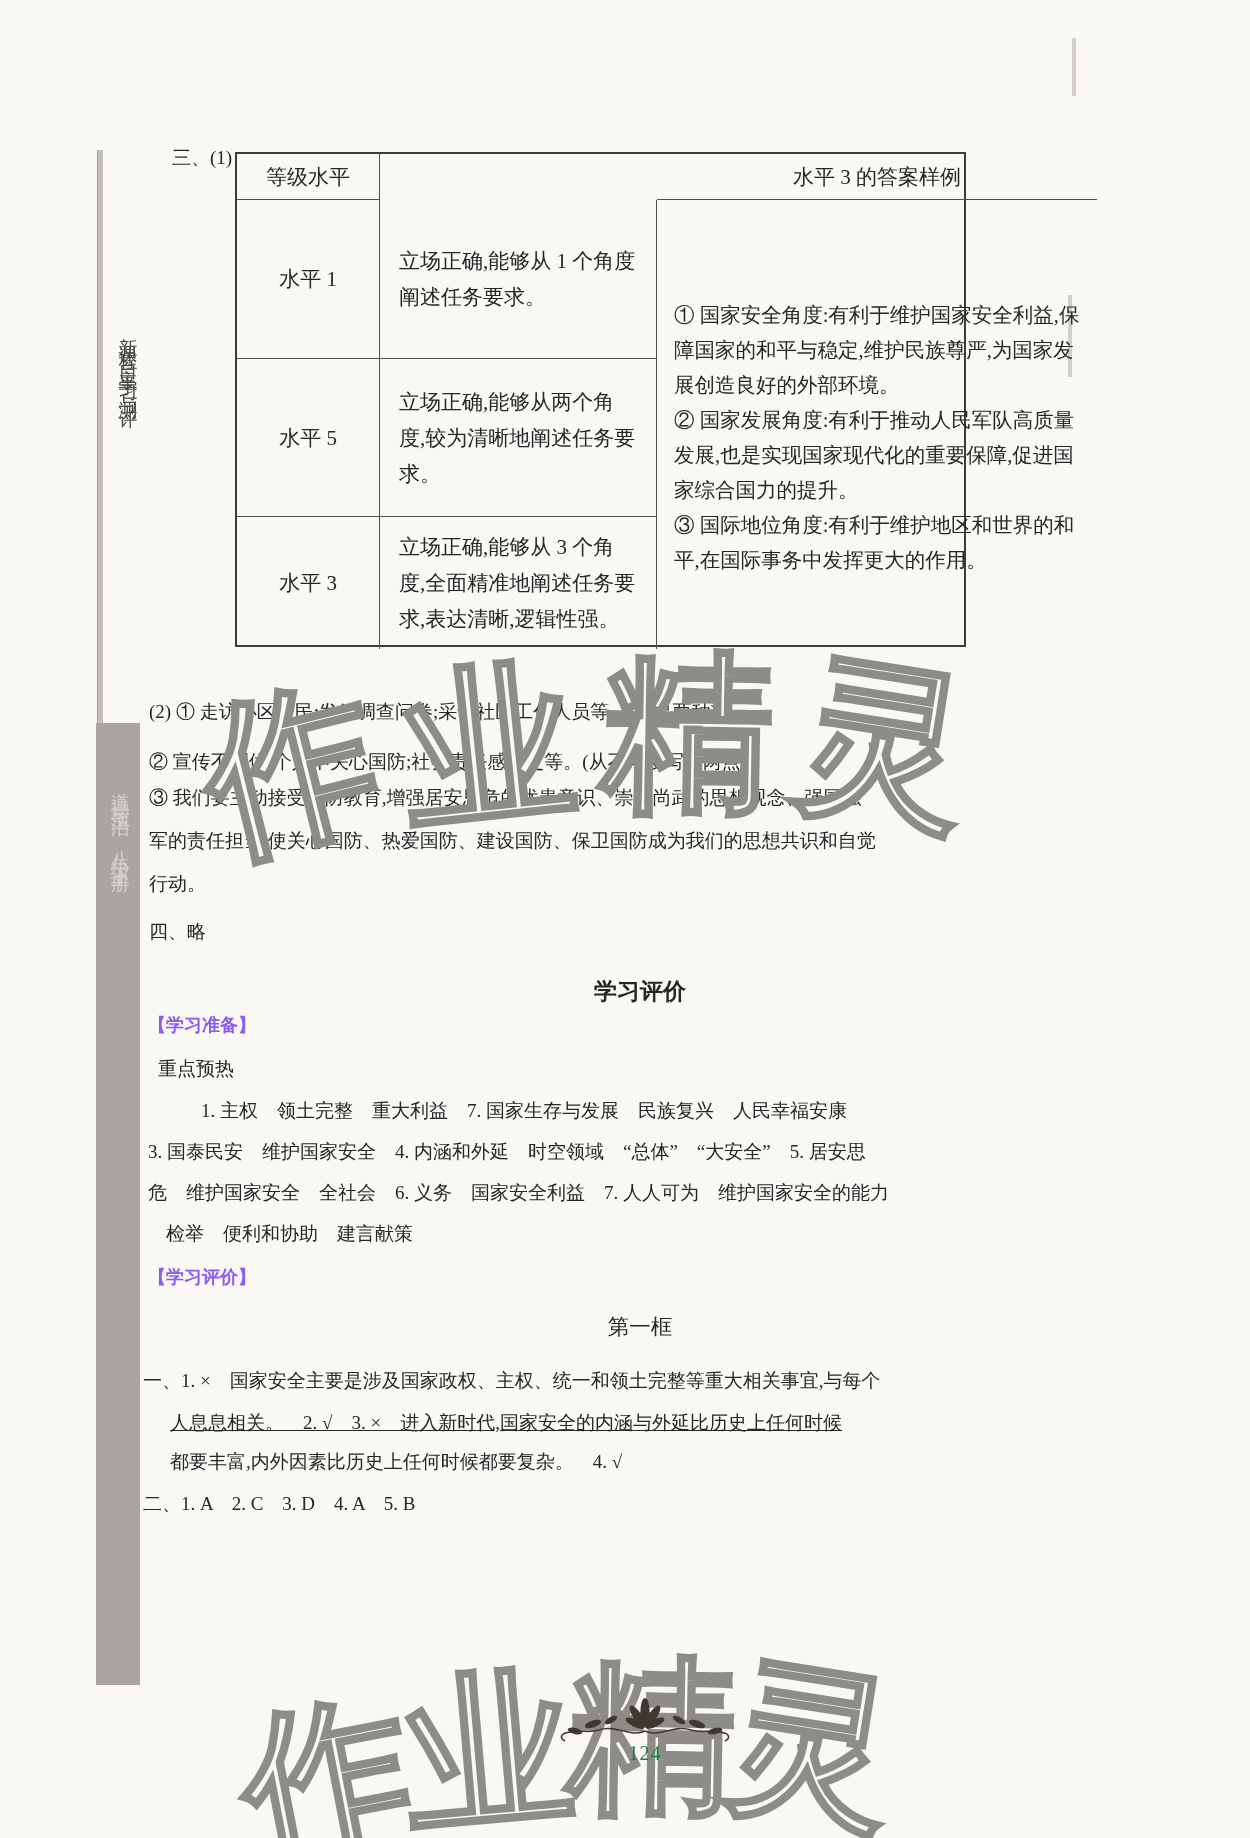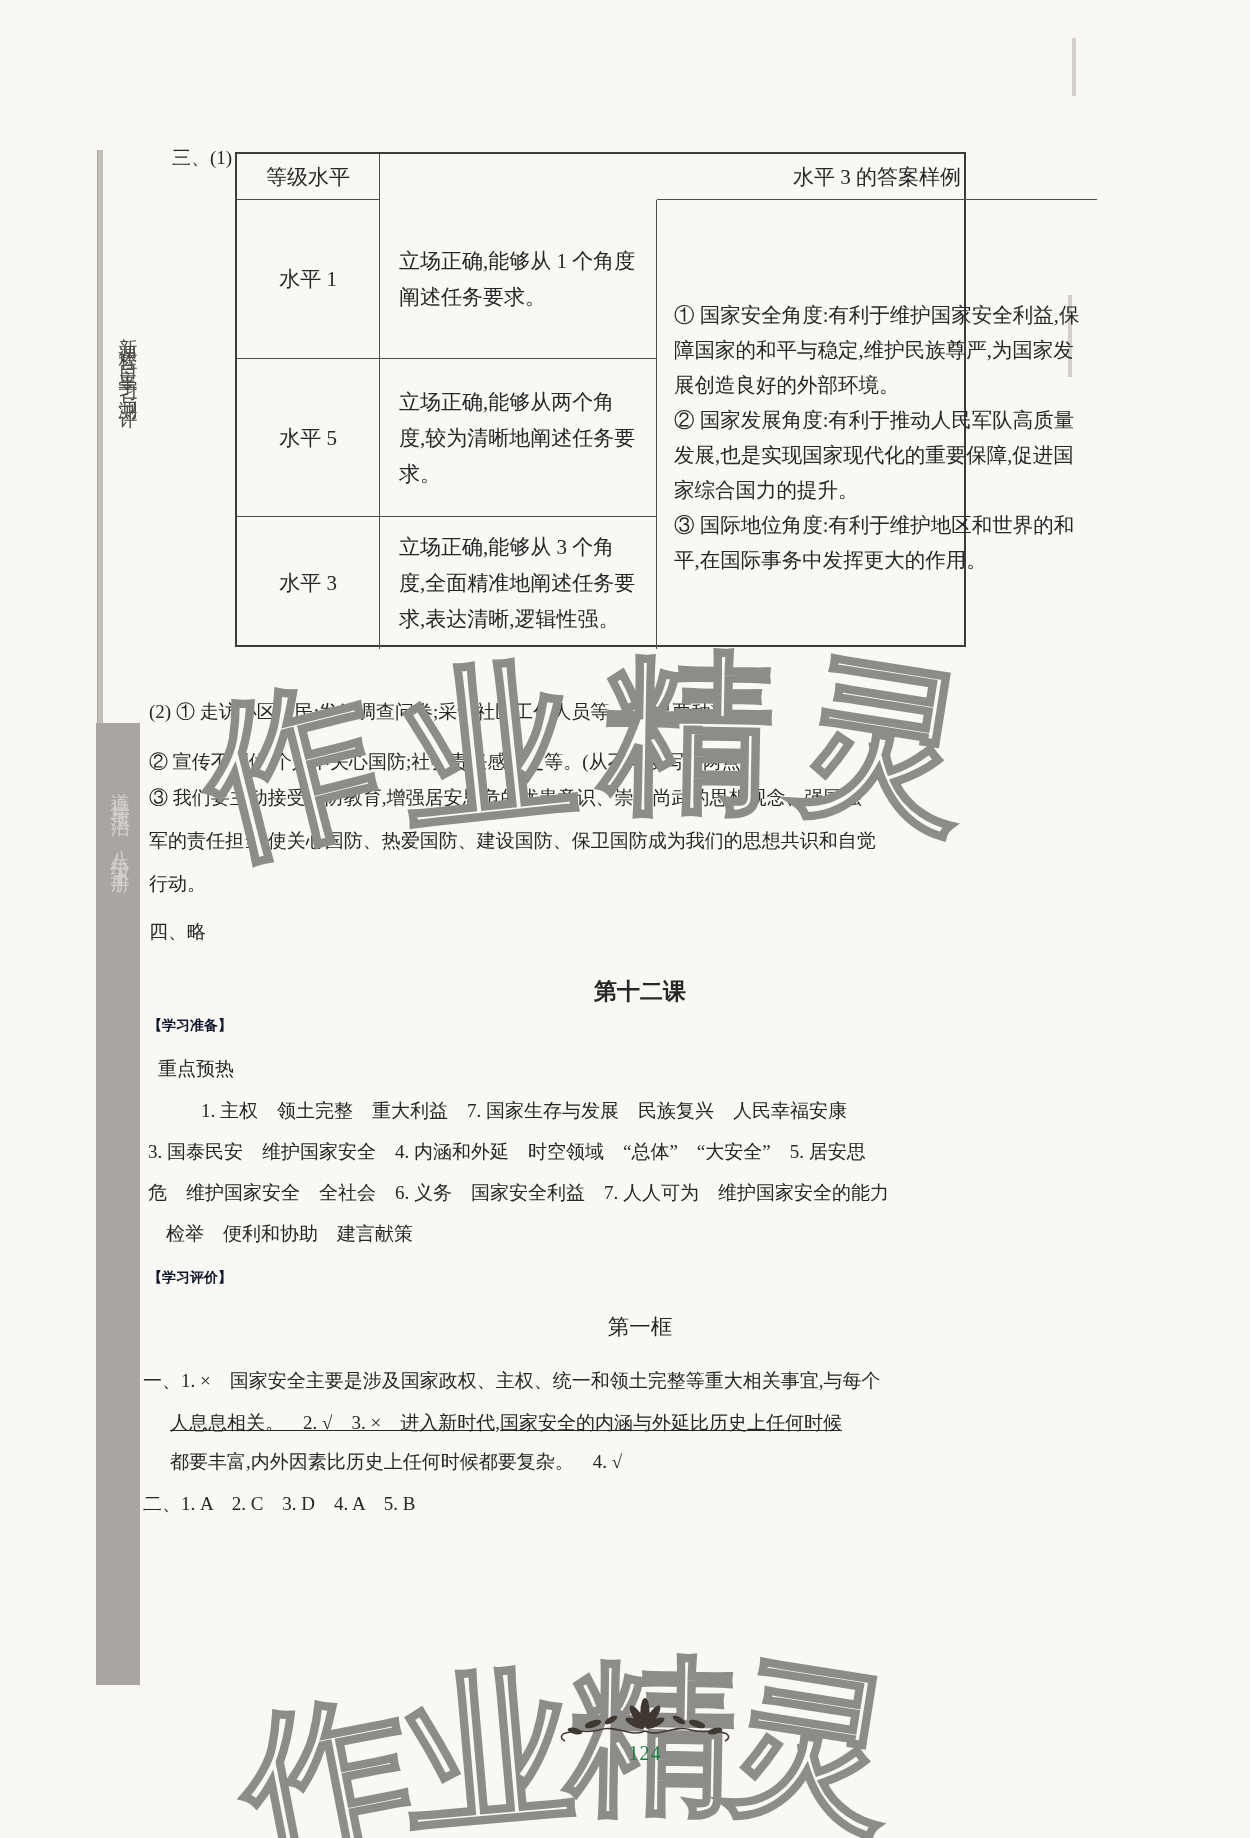--- a/index.html
+++ b/index.html
@@ -24,21 +24,21 @@
     font-size:19px; letter-spacing:6px; color:#d2d0cb;
   }
   
   .artifact{position:absolute; background:#c9c6c1; opacity:.8;}
   .a1{left:1072px; top:38px;  width:4px; height:58px;}
   .a2{left:1068px; top:295px; width:4px; height:82px;}
   
   .txt{position:absolute; font-size:19px; line-height:42px; white-space:pre; color:#262626;}
   .blk{position:absolute; font-size:21.5px; line-height:43px; color:#262626;}
   .center{left:150px; width:980px; text-align:center;}
-  .bold-head{font-family:"Liberation Sans", sans-serif; font-weight:700; font-size:14px; color:#0f172a;}
+  .bold-head{font-family:"Liberation Sans", sans-serif; font-weight:700; font-size:18px; color:#8b5cf6;}
   
   .ans-table{
     position:absolute; left:235px; top:152px; width:731px; height:495px;
     display:grid; grid-template-columns:143px 277px 440px; grid-template-rows:46px 159px 158px 132px;
     border:2px solid #3c3c3c; box-sizing:border-box;
   }
   .cell{
     box-sizing:border-box; display:flex; align-items:center; justify-content:center;
     border-right:1px solid #4e4e4e; border-bottom:1px solid #4e4e4e;
     font-size:21px; line-height:36px; text-align:center;
@@ -113,21 +113,21 @@
   </div>
 
   <div class="txt" style="left:149px; top:691px;">(2) ① 走访小区居民;发放调查问卷;采访社区工作人员等。(写出两种)</div>
   <div class="txt" style="left:149px; top:741px;">② 宣传不到位;个人不关心国防;社会责任感缺乏等。(从不角度写出两点)</div>
   <div class="txt" style="left:149px; top:777px;">③ 我们要主动接受国防教育,增强居安思危的忧患意识、崇军尚武的思想观念、强国强</div>
   <div class="txt" style="left:149px; top:820px;">军的责任担当,使关心国防、热爱国防、建设国防、保卫国防成为我们的思想共识和自觉</div>
   <div class="txt" style="left:149px; top:863px;">行动。</div>
 
   <div class="txt" style="left:149px; top:911px;">四、略</div>
 
-  <div class="blk center" style="top:970px; font-family:'Liberation Sans',sans-serif; font-weight:700; font-size:23px;">第十二课</div>
+  <div class="blk center" style="top:970px; font-family:'Liberation Sans',sans-serif; font-weight:700; font-size:23px;">学习评价</div>
 
   <div class="blk bold-head" style="left:148px; top:1004px;">【学习准备】</div>
   <div class="txt" style="left:158px; top:1048px;">重点预热</div>
 
   <div class="txt" style="left:201px; top:1090px;">1. 主权　领土完整　重大利益　7. 国家生存与发展　民族复兴　人民幸福安康</div>
   <div class="txt" style="left:148px; top:1131px;">3. 国泰民安　维护国家安全　4. 内涵和外延　时空领域　“总体”　“大安全”　5. 居安思</div>
   <div class="txt" style="left:148px; top:1172px;">危　维护国家安全　全社会　6. 义务　国家安全利益　7. 人人可为　维护国家安全的能力</div>
   <div class="txt" style="left:166px; top:1213px;">检举　便利和协助　建言献策</div>
 
   <div class="blk bold-head" style="left:148px; top:1256px;">【学习评价】</div>

